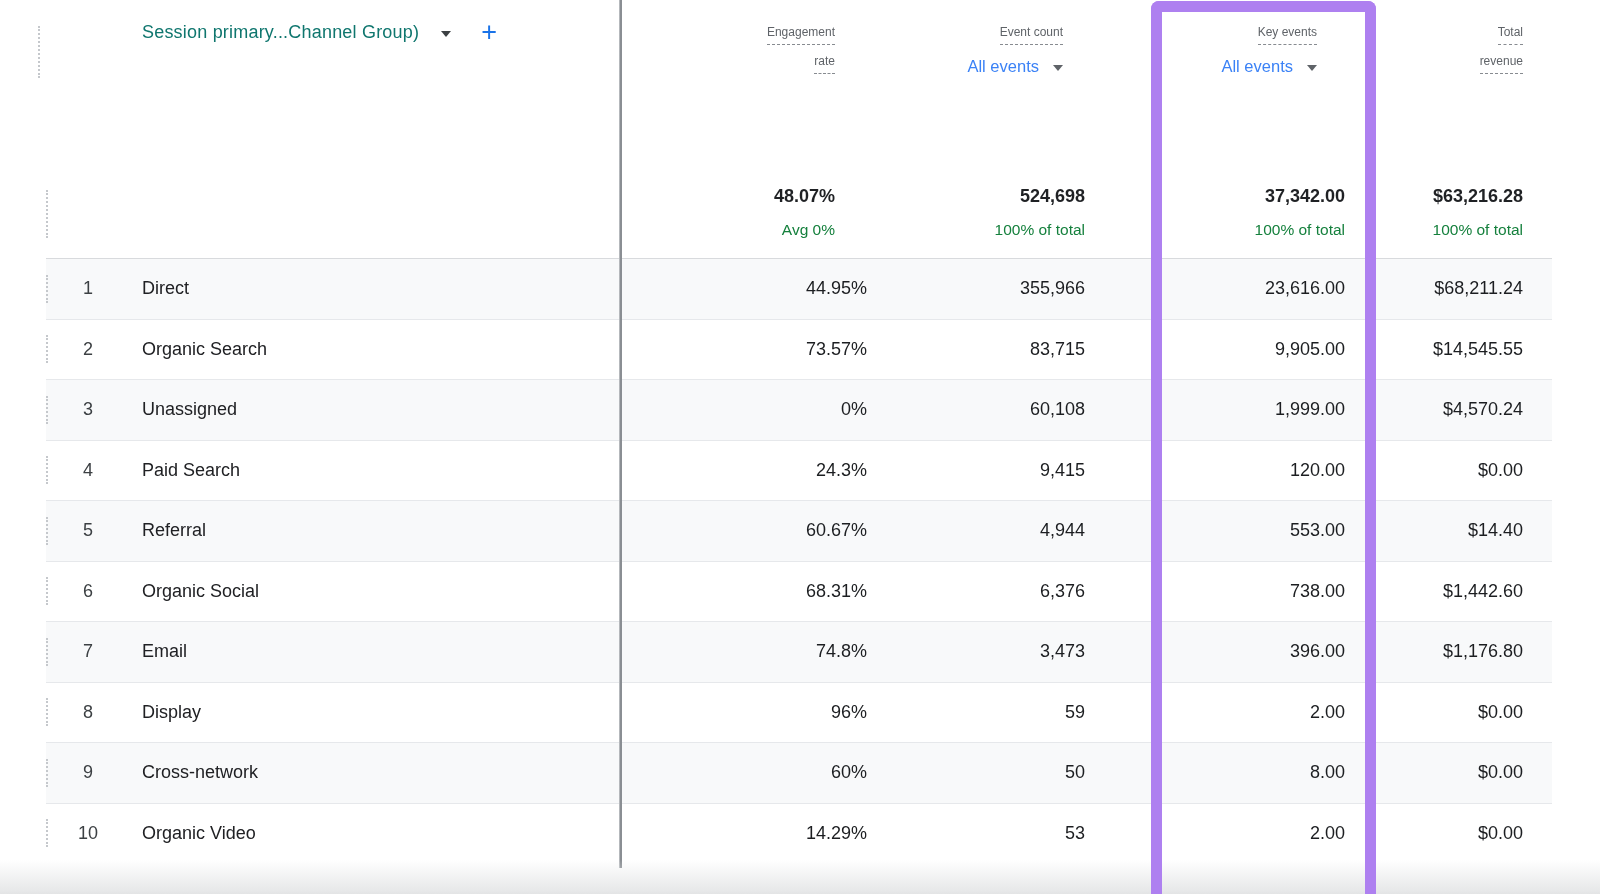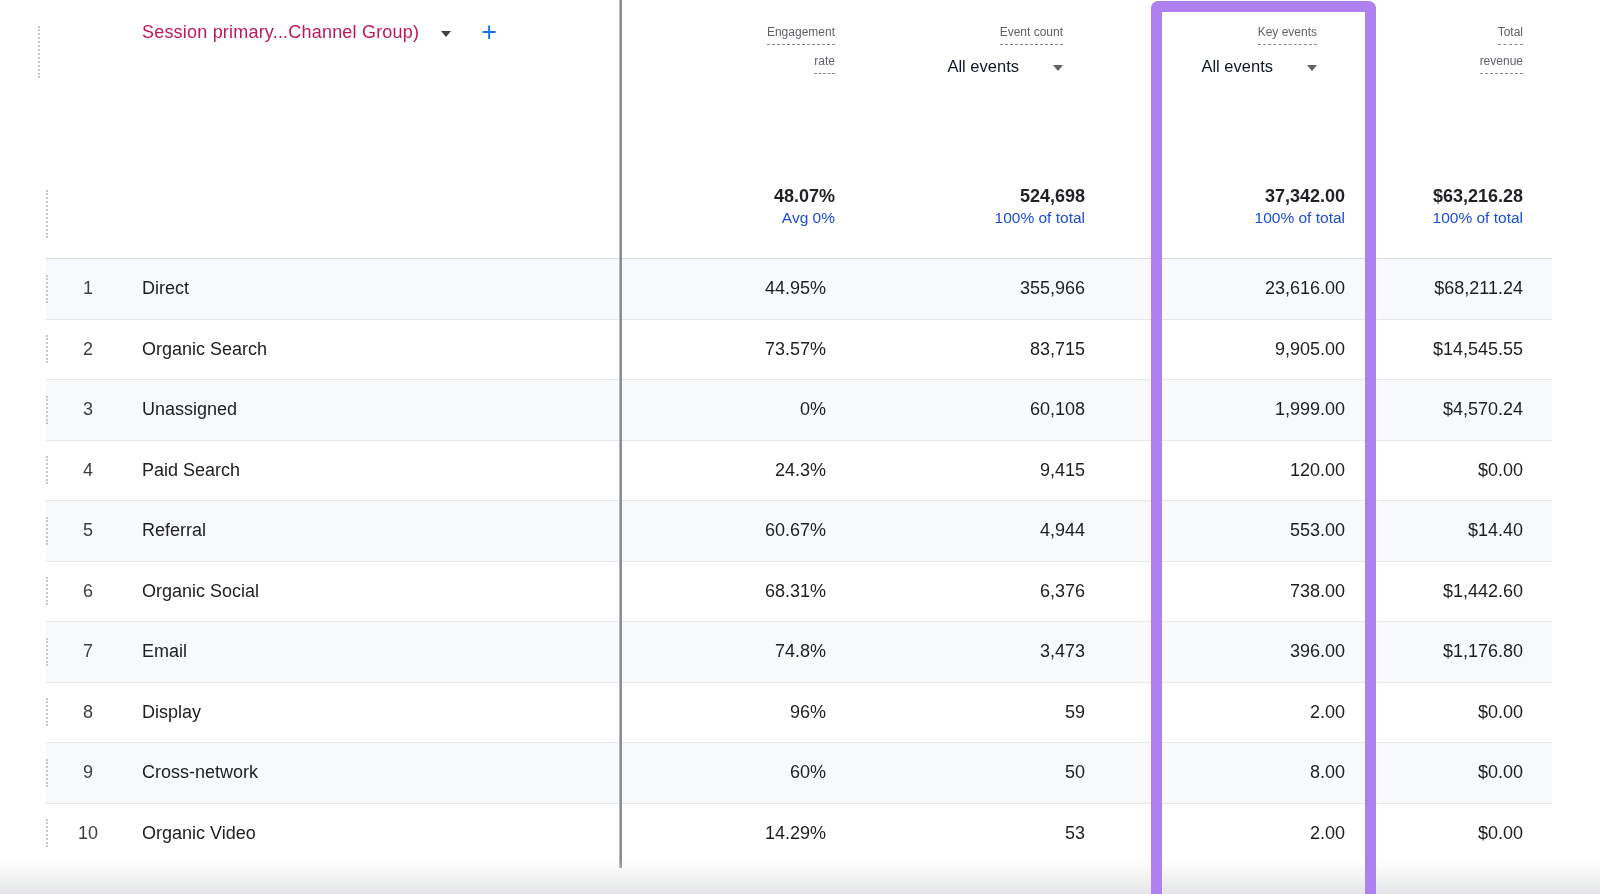--- a/index.html
+++ b/index.html
@@ -11,57 +11,57 @@
     position:relative;width:1600px;height:894px;background:#ffffff;overflow:hidden;
     font-family:"Liberation Sans","DejaVu Sans",sans-serif;color:#202124;
   }
   
   .col-divider{
     position:absolute;left:619px;top:0;width:3px;height:868px;z-index:3;
     background:linear-gradient(to right,#cdd0d3 0%,#8a8e93 45%,#8a8e93 100%);
   }
   
   .dim-hdr{position:absolute;left:142px;top:22px;display:flex;align-items:center;z-index:2;}
-  .dim-label{font-size:18px;color:#be185d;letter-spacing:.2px;}
+  .dim-label{font-size:18px;color:#0f766e;letter-spacing:.2px;}
   .caret{width:0;height:0;border-left:5px solid transparent;border-right:5px solid transparent;border-top:6px solid #5f6368;display:inline-block;}
   .dim-hdr .caret{margin-left:22px;margin-top:3px;border-top-color:#3c4043;}
   .add-btn{margin-left:30px;color:var(--add_button);font-size:27px;font-weight:400;line-height:20px;margin-top:-2px;cursor:pointer;}
   
   .col-hdr{position:absolute;top:22px;text-align:right;z-index:2;}
   .col-hdr .line{display:block;}
   .col-hdr .line span{
     display:inline-block;font-size:12px;font-weight:500;color:#5f6368;
     border-bottom:1px dashed #878b90;padding-bottom:5px;margin-bottom:6px;
   }
   .col-hdr.h-eng{right:765px;}
   .col-hdr.h-evt{right:537px;}
   .col-hdr.h-key{right:283px;}
   .col-hdr.h-rev{right:77px;}
   .filter{
     margin-top:6px;display:flex;justify-content:flex-end;align-items:center;
-    color:#0f172a;font-size:16.5px;cursor:pointer;gap:20px;
+    color:#3b82f6;font-size:16.5px;cursor:pointer;
   }
   .filter .caret{margin-left:14px;margin-top:2px;}
   
   .tot{position:absolute;top:186px;text-align:right;z-index:2;}
   .tot .tv{font-size:18px;font-weight:600;color:#1f2124;}
-  .tot .ts{margin-top:2px;font-size:15.5px;color:#1d4ed8;}
+  .tot .ts{margin-top:14px;font-size:15.5px;color:#15803d;}
   .t-eng{right:765px;}
   .t-evt{right:515px;}
   .t-key{right:255px;}
   .t-rev{right:77px;}
   
   .rows{position:absolute;left:46px;top:258px;width:1506px;z-index:1;}
   .row{position:relative;height:60.5px;box-sizing:border-box;border-top:1px solid #e6e8eb;background:#ffffff;}
   .row:first-child{border-top:1px solid #d8dadd;}
   .row.odd{background:#f8f9fa;}
   .idx{position:absolute;left:0;top:0;width:84px;height:100%;display:flex;align-items:center;justify-content:center;font-size:18px;color:#3c4043;}
   .chan{position:absolute;left:96px;top:0;height:100%;display:flex;align-items:center;font-size:18px;font-weight:500;color:#202124;}
   .num{position:absolute;top:0;height:100%;display:flex;align-items:center;font-size:18px;color:#1c1e21;}
-  .c-eng{right:726px;}
+  .c-eng{right:685px;}
   .c-evt{right:467px;}
   .c-key{right:207px;}
   .c-rev{right:29px;}
   
   .artifact{position:absolute;left:0;top:50%;transform:translateY(-50%);height:28px;width:0;border-left:2px dotted #c5c8cc;}
   .artifact.hdr-a{top:26px;left:38px;height:52px;transform:none;position:absolute;z-index:2;}
   .artifact.tot-a{top:190px;left:46px;height:48px;transform:none;position:absolute;z-index:2;}
   
   .bottom-fade{
     position:absolute;left:0;bottom:0;width:100%;height:34px;z-index:5;pointer-events:none;

